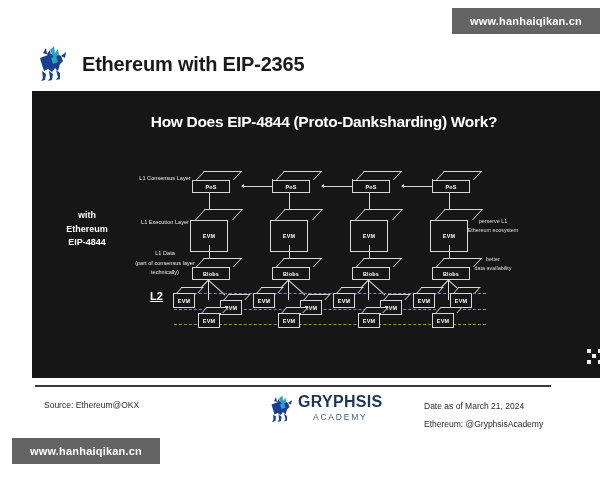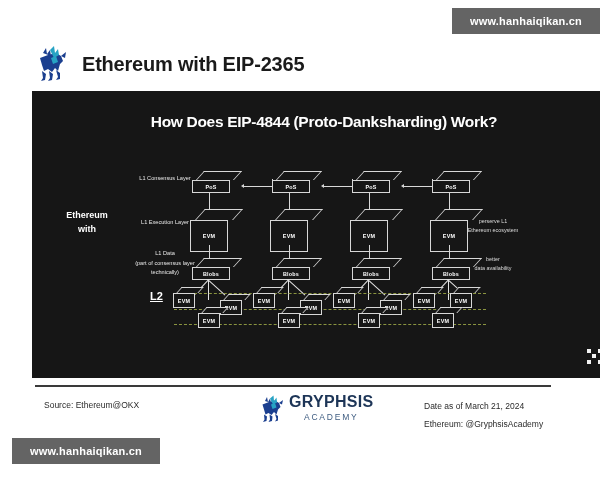--- a/index.html
+++ b/index.html
@@ -179,21 +179,21 @@
     height: 64px;
   }
   .source-text {
     position: absolute;
     left: 44px; top: 8px;
     font-size: 8.5px;
     color: #2b2b2b;
   }
   .gryphsis-lockup {
     position: absolute;
-    left: 258px; top: 2px;
+    left: 267px; top: 2px;
     display: flex;
     align-items: flex-start;
   }
   .gryphsis-lockup .logo { width: 26px; height: 30px; flex: 0 0 auto; }
   .gryphsis-wordmark { margin-left: 5px; }
   .gryphsis-name {
     font-size: 16px;
     font-weight: bold;
     color: #1d3557;
     letter-spacing: .3px;
@@ -242,22 +242,23 @@
     </svg>
   </span>
   <span class="page-title">Ethereum with EIP-2365</span>
 </div>
 
 <div class="panel">
 
   <div class="panel-title">How Does EIP-4844 (Proto-Danksharding) Work?</div>
 
   <div class="side-label" style="left:10px; top:118px;">
+    <div>with</div>
     <div>Ethereum</div>
-    <div>with</div>
+    <div>EIP-4844</div>
   </div>
 
   <div class="row-label" style="left:78px; top:83px; width:110px;">L1 Consensus Layer</div>
   <div class="row-label" style="left:78px; top:127px; width:110px;">L1 Execution Layer</div>
   <div class="row-label" style="left:78px; top:158px; width:110px;">L1 Data</div>
   <div class="row-label" style="left:70px; top:168px; width:126px;">(part of consensus layer</div>
   <div class="row-label" style="left:70px; top:177px; width:126px;">technically)</div>
 
   <div class="l2-label" style="left:118px; top:199px;text-decoration:underline;">L2</div>
 

